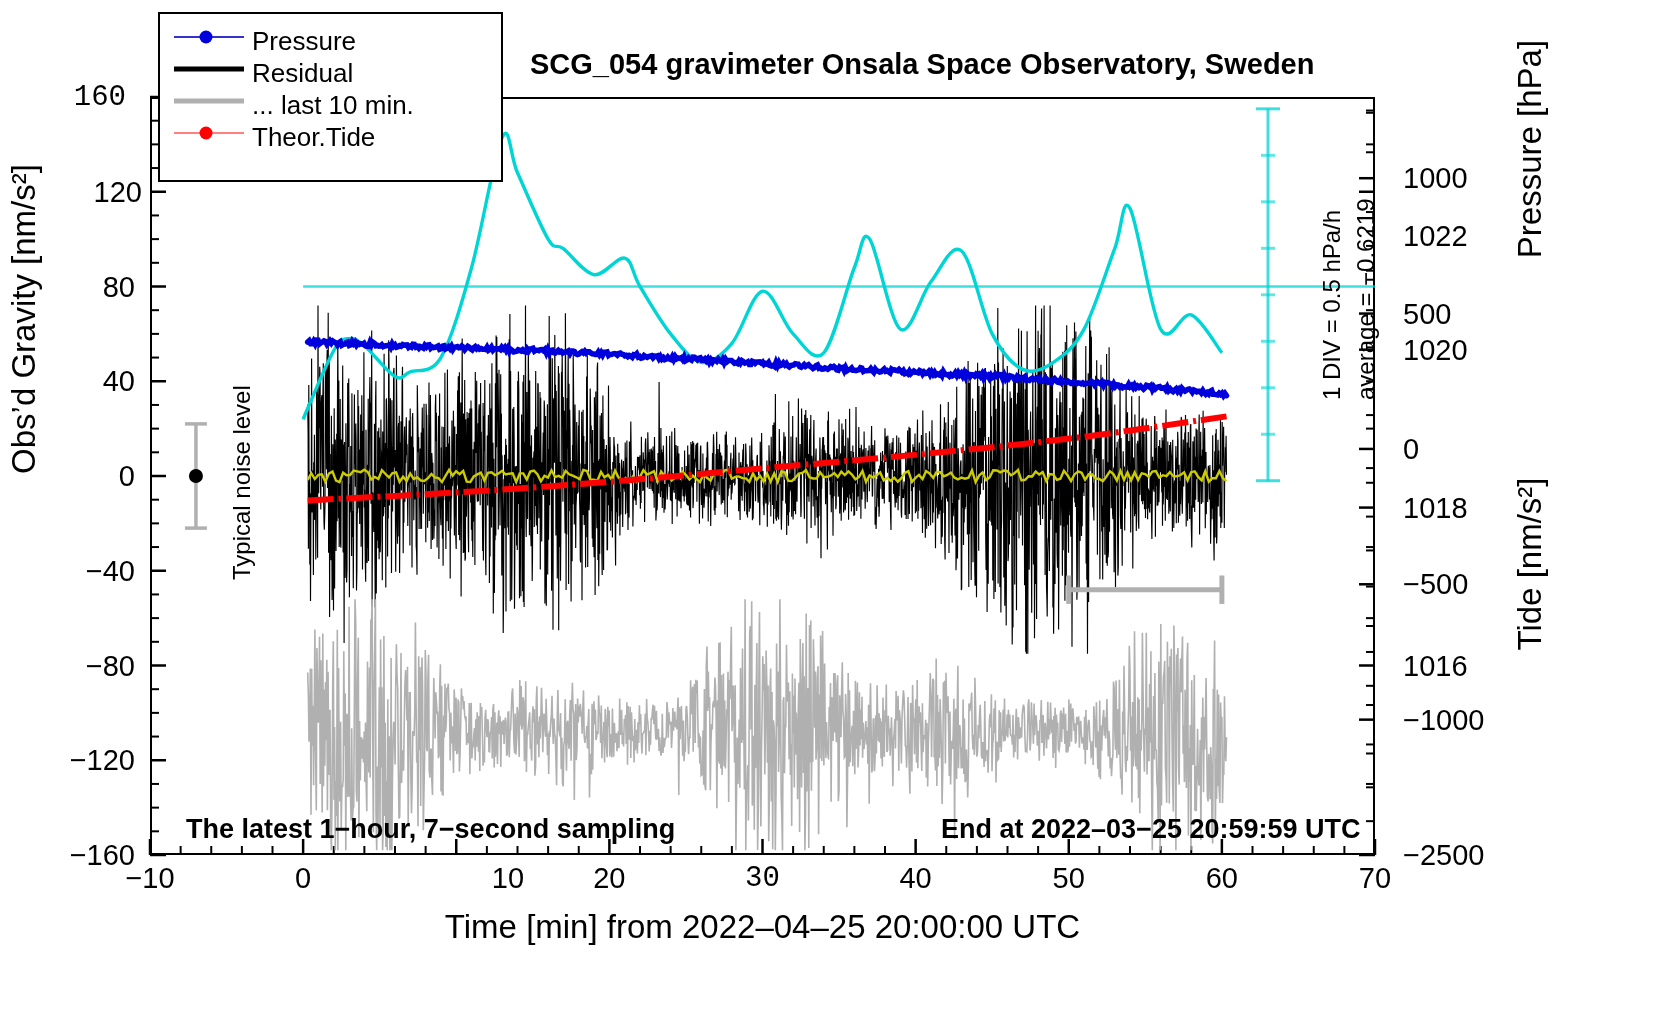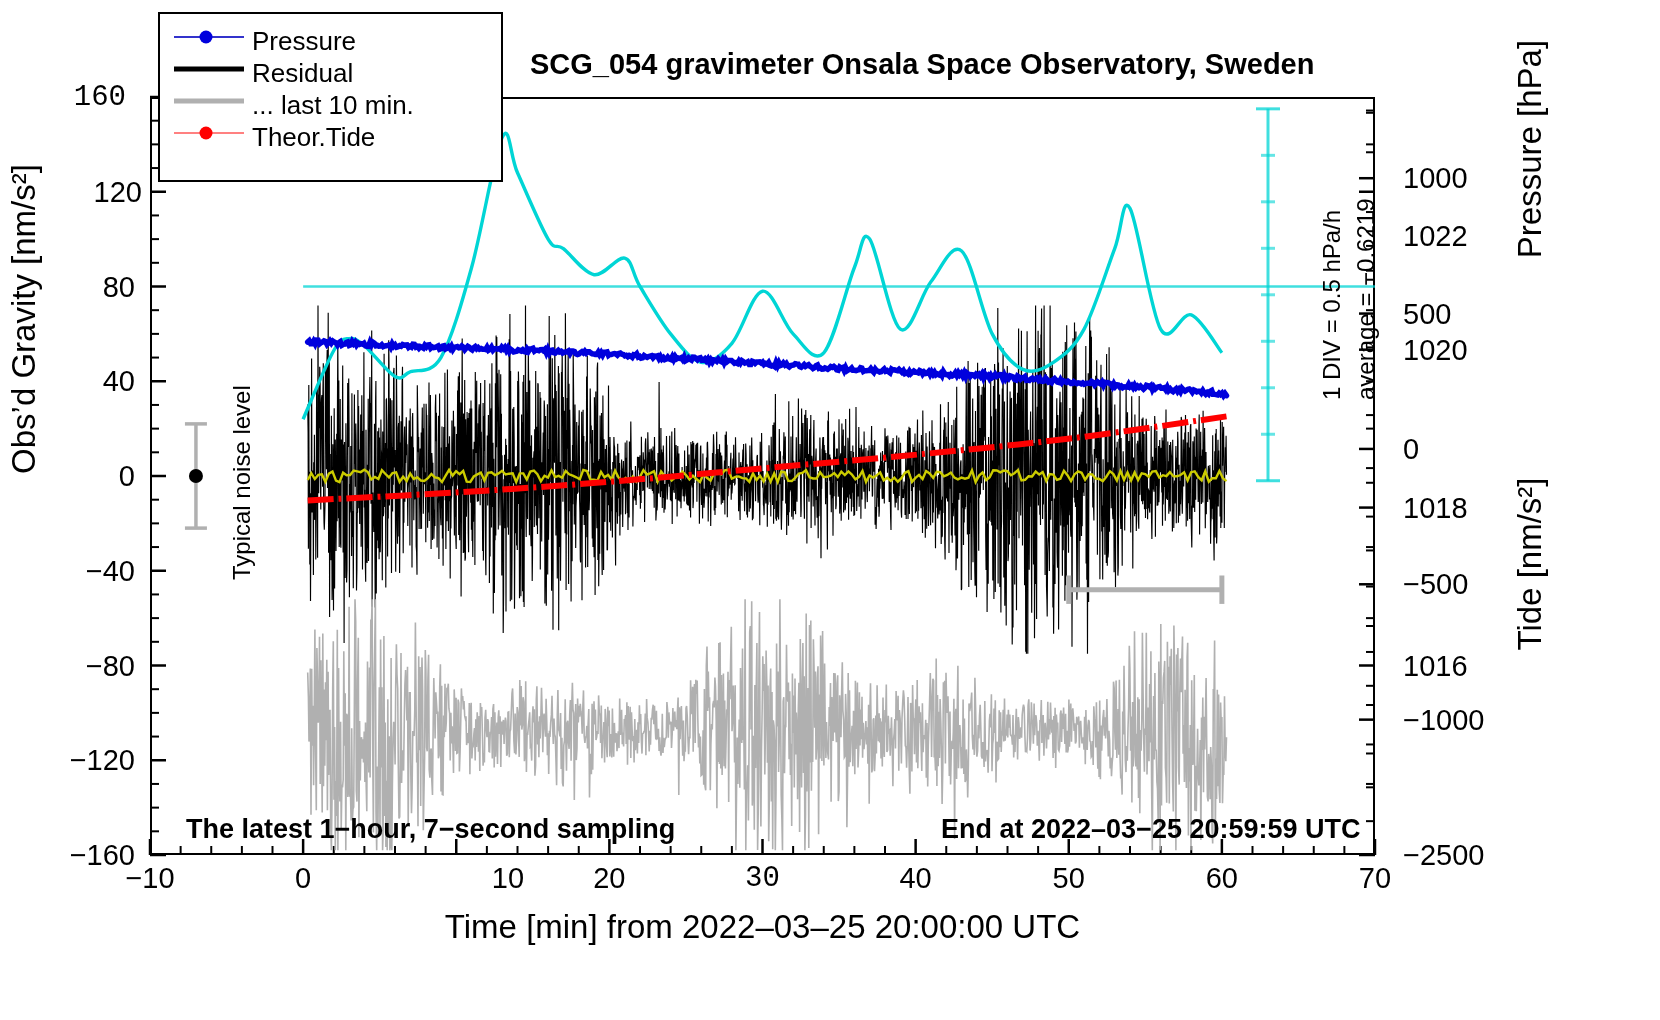--- a/index.html
+++ b/index.html
@@ -94,21 +94,21 @@
       <div class="rlab" style="left: 1403px; top: 313.571px;">500</div>
       <div class="rlab" style="left: 1403px; top: 448.929px;">0</div>
       <div class="rlab" style="left: 1403px; top: 584.286px;">−500</div>
       <div class="rlab" style="left: 1403px; top: 719.643px;">−1000</div>
       <div class="rlab" style="left: 1403px; top: 855px;">−2500</div>
     </div>
 
   <div class="ytitle-left">Obs’d Gravity [nm/s²]</div>
   <div class="ytitle-r1">Pressure [hPa]</div>
   <div class="ytitle-r2">Tide [nm/s²]</div>
-  <div class="xtitle">Time [min] from 2022–03–25 20:00:00 UTC</div>
+  <div class="xtitle">Time [min] from 2022–04–25 20:00:00 UTC</div>
 
   <svg class="layer" id="data-layer" viewBox="0 0 1660 1020" preserveAspectRatio="none">
       <line x1="150" y1="97" x2="166" y2="97" stroke="#000" stroke-width="2.5"></line>
       <line x1="150" y1="191.75" x2="166" y2="191.75" stroke="#000" stroke-width="2.5"></line>
       <line x1="150" y1="286.5" x2="166" y2="286.5" stroke="#000" stroke-width="2.5"></line>
       <line x1="150" y1="381.25" x2="166" y2="381.25" stroke="#000" stroke-width="2.5"></line>
       <line x1="150" y1="476" x2="166" y2="476" stroke="#000" stroke-width="2.5"></line>
       <line x1="150" y1="570.75" x2="166" y2="570.75" stroke="#000" stroke-width="2.5"></line>
       <line x1="150" y1="665.5" x2="166" y2="665.5" stroke="#000" stroke-width="2.5"></line>
       <line x1="150" y1="760.25" x2="166" y2="760.25" stroke="#000" stroke-width="2.5"></line>

